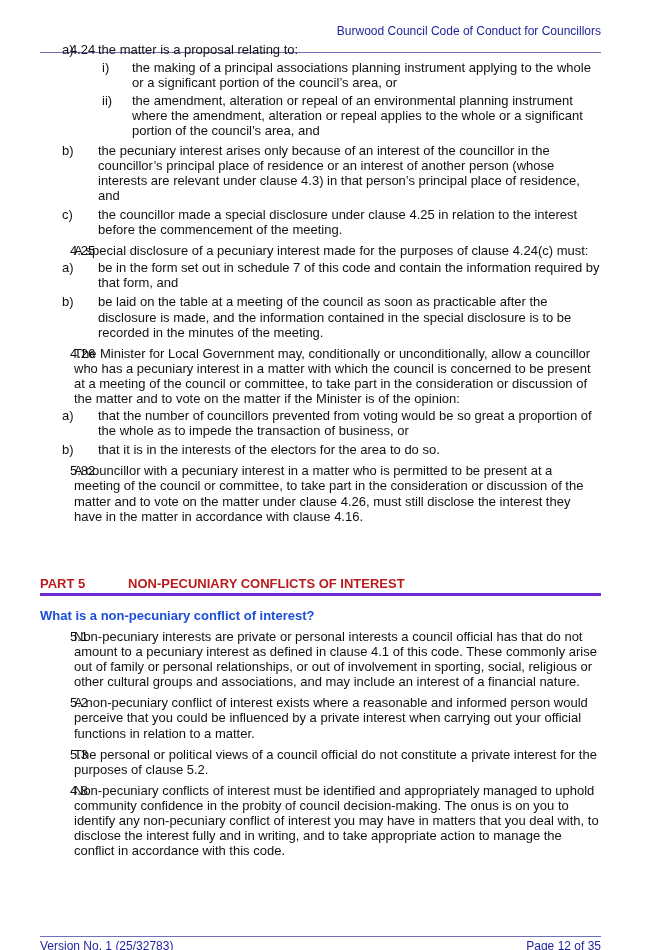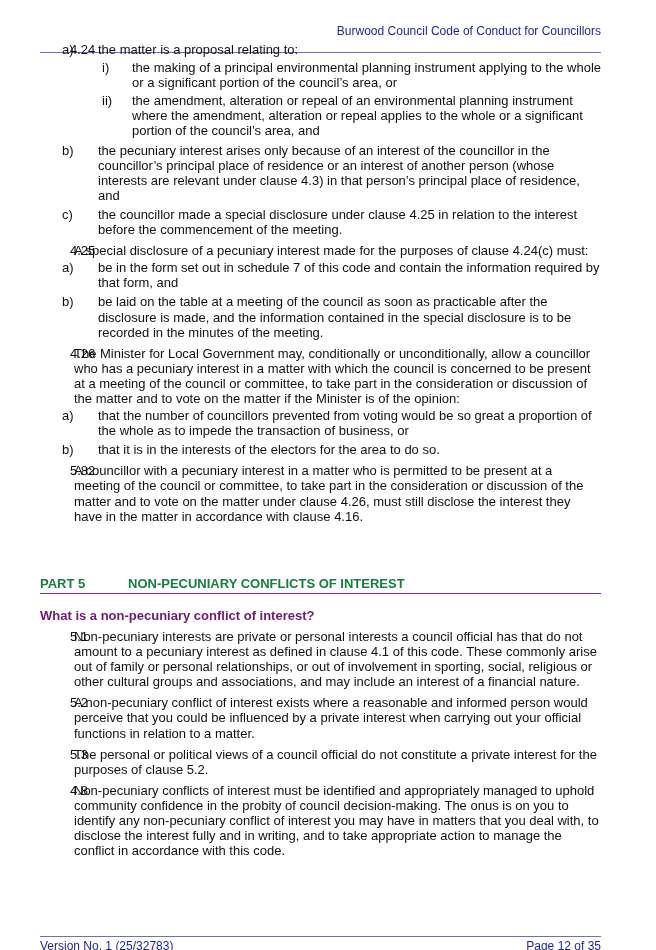--- a/index.html
+++ b/index.html
@@ -11,45 +11,45 @@
     .content { position: absolute; left: 40px; top: 40px; width: 562px; font-size: 13px; line-height: 15.1px; }
     .clause { position: relative; padding-left: 34px; margin-bottom: 6px; }
     .clause .num { position: absolute; left: 0; top: 0; margin-left: 30px; }
     .item { position: relative; padding-left: 24px; margin-top: 4px; }
     .item.first { margin-top: 2px; }
     .item .lbl { position: absolute; left: 10px; top: 0; }
     .item .lbl { left: -12px; }
     .sub { position: relative; padding-left: 34px; margin-top: 3px; }
     .sub .lbl { position: absolute; left: 4px; top: 0; }
     .part { position: absolute; left: 40px; top: 576px; width: 561px; font-weight: bold;
-            color: #15803d; font-size: 13px; line-height: 15px; padding-bottom: 2px;
-            border-bottom: 1px solid #6d28d9; }
+            color: #b91c1c; font-size: 13px; line-height: 15px; padding-bottom: 2px;
+            border-bottom: 3px solid #6d28d9; }
     .part .pnum { display: inline-block; width: 88px; }
-    .subhead { position: absolute; left: 40px; top: 608px; font-weight: bold; color: #701a75; font-size: 13px; }
+    .subhead { position: absolute; left: 40px; top: 608px; font-weight: bold; color: #1d4ed8; font-size: 13px; }
     .content2 { position: absolute; left: 40px; top: 629px; width: 562px; font-size: 13px; line-height: 15.1px; }
     .footer { position: absolute; left: 40px; top: 936px; width: 561px; border-top: 1px solid #7070b8;
               font-size: 12px; color: #1f1f9c; padding-top: 2px; }
     .footer .left { float: left; }
     .footer .right { float: right; }
   </style>
 </head>
 <body>
 
 <div class="header">Burwood Council Code of Conduct for Councillors</div>
 
 <div class="content">
 
   <div class="clause">
     <span class="num">4.24</span>
     <div class="item first">
       <span class="lbl">a)</span>
       <div>the matter is a proposal relating to:</div>
       <div class="sub">
         <span class="lbl">i)</span>
-        <div>the making of a principal environmental planning instrument applying to the whole or a significant portion of the council’s area, or</div>
+        <div>the making of a principal associations planning instrument applying to the whole or a significant portion of the council’s area, or</div>
       </div>
       <div class="sub">
         <span class="lbl">ii)</span>
         <div>the amendment, alteration or repeal of an environmental planning instrument where the amendment, alteration or repeal applies to the whole or a significant portion of the council’s area, and</div>
       </div>
     </div>
     <div class="item">
       <span class="lbl">b)</span>
       <div>the pecuniary interest arises only because of an interest of the councillor in the councillor’s principal place of residence or an interest of another person (whose interests are relevant under clause 4.3) in that person’s principal place of residence, and</div>
     </div>

